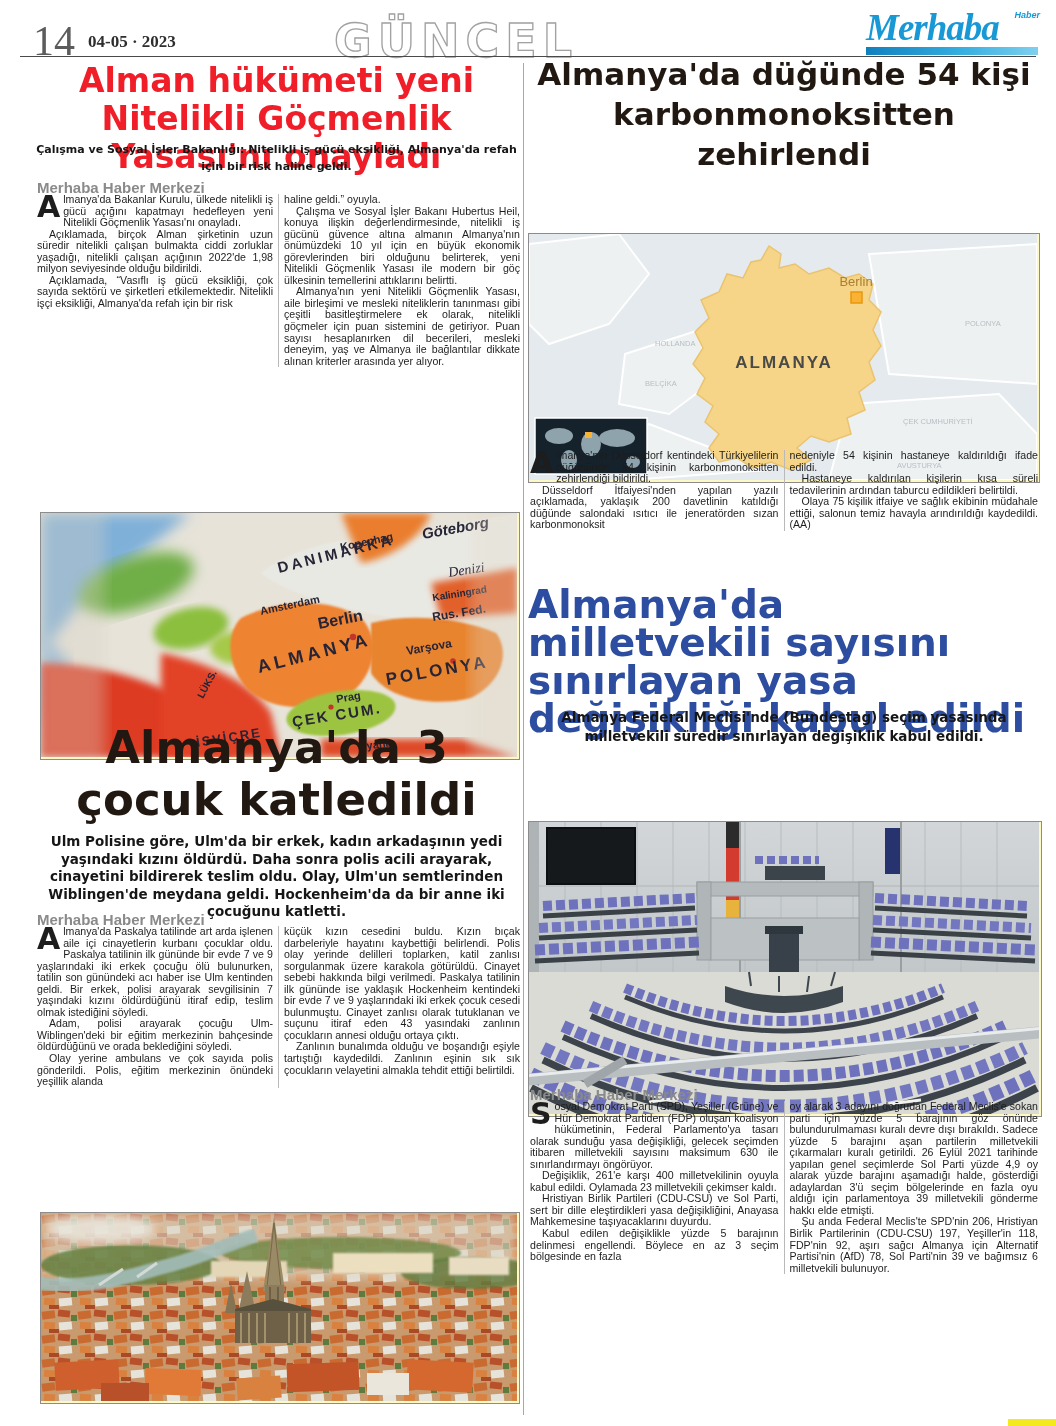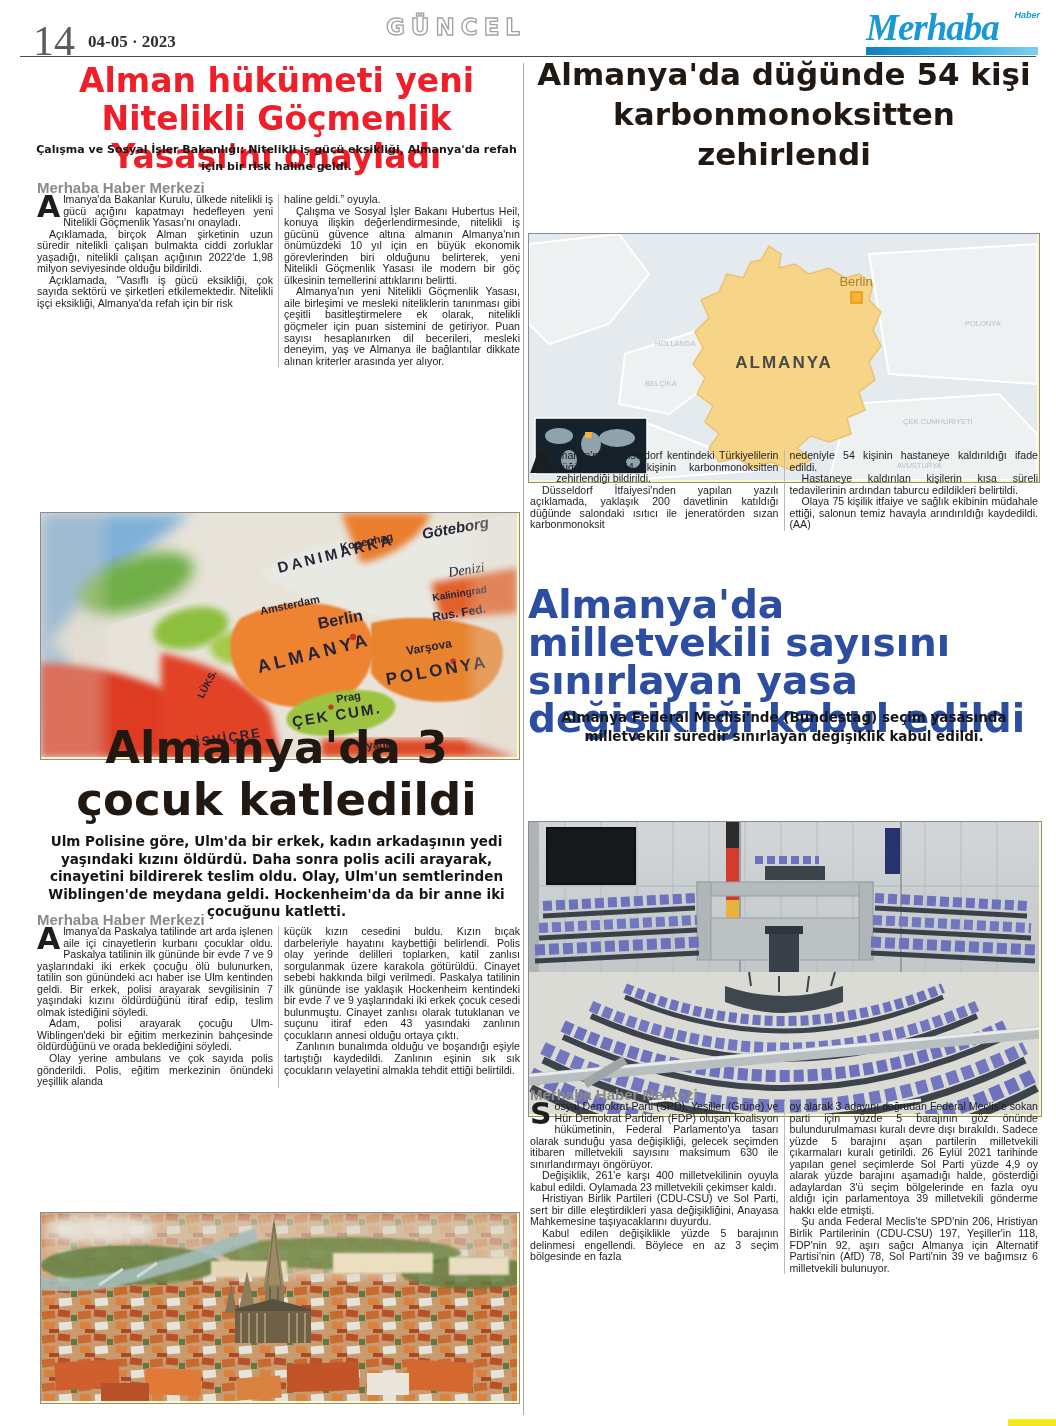--- a/index.html
+++ b/index.html
@@ -4,21 +4,21 @@
 <style>
   html,body{margin:0;padding:0;background:#e9e9e9;}
   #page{position:relative;width:1056px;height:1426px;background:#ffffff;overflow:hidden;
         font-family:"Liberation Sans",sans-serif;color:#1c1c1c;margin:0 auto;}
   .abs{position:absolute;}
 
   
   #page-number{left:33px;top:12px;font-family:"Liberation Serif",serif;font-size:42px;color:#5c5c5c;line-height:42px;margin-top:8px;}
   #page-date{left:88px;top:32px;font-family:"Liberation Serif",serif;font-weight:bold;font-size:17px;color:#2e2e2e;}
   #section-title{left:0;top:14px;width:912px;text-align:center;font-family:"DejaVu Sans",sans-serif;
-     font-weight:800;font-size:23px;letter-spacing:6px;color:#ffffff;
+     font-weight:800;font-size:46px;letter-spacing:6px;color:#ffffff;
      -webkit-text-stroke:1.3px #a2a2a2;text-shadow:0 0 1px #b5b5b5;}
   #brand{left:866px;top:10px;width:176px;}
   #brand .word{font-family:"Liberation Serif",serif;font-style:italic;font-weight:bold;
      font-size:37px;line-height:36px;color:#1899d6;letter-spacing:-1px;}
   #brand .sub{position:absolute;right:2px;top:0;font-size:9px;font-style:italic;font-weight:bold;color:#1899d6;}
   #brand .bar{margin-top:1px;height:8px;width:172px;background:linear-gradient(90deg,#1080bd,#35aee0 55%,#7fd0ef);}
   #header-rule{left:20px;top:56px;width:1016px;height:1px;background:#4a4a4a;}
   #center-rule{left:523px;top:63px;width:1px;height:1352px;background:#a8a8a8;}
 
   

